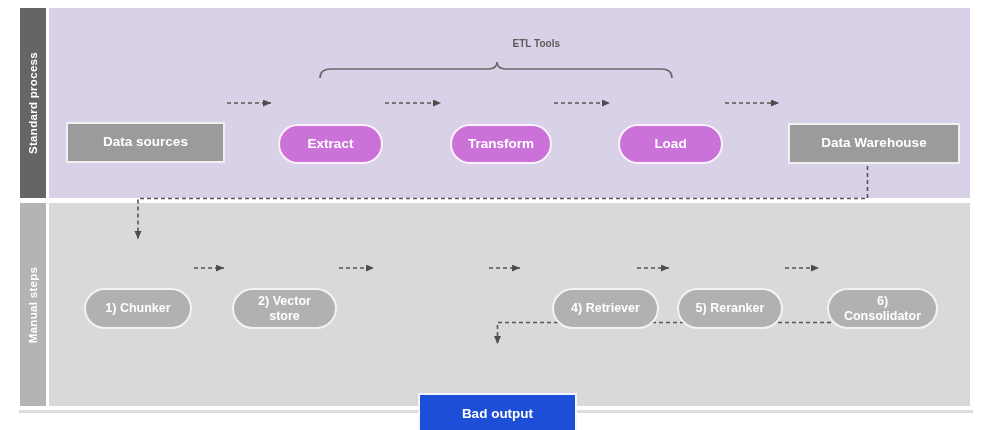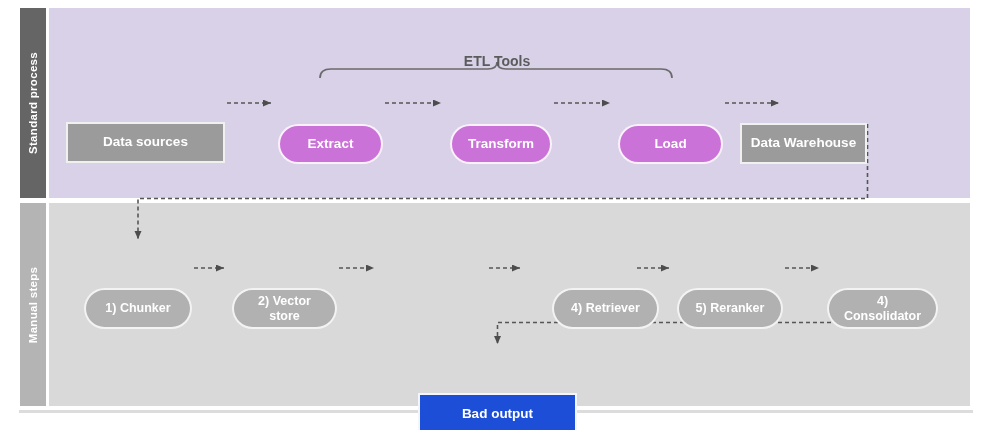--- a/index.html
+++ b/index.html
@@ -23,22 +23,22 @@
   .node {
     position:absolute; display:flex; align-items:center; justify-content:center;
     text-align:center; color:#ffffff; font-weight:bold; box-sizing:border-box; line-height:1.2;margin-top:41px;
   }
   .box  { background:#9b9b9b; border:2px solid rgba(255,255,255,0.85); font-size:13.5px; }
   .pill { background:#ca72d8; border:2px solid rgba(255,255,255,0.9); border-radius:22px; font-size:13.5px; }
   .gpill{ background:#b1b1b1; border:2px solid rgba(255,255,255,0.85); border-radius:22px; font-size:12.5px; padding:0 8px; }
   .bad  { background:#1d4ed8; border:2px solid rgba(255,255,255,0.95); font-size:13.5px; }
 
   .etl-label {
-    position:absolute; left:434px; top:53px; width:126px; text-align:center;
-    color:#5b5b5b; font-weight:bold; font-size:14px;
+    position:absolute; left:434px; top:38px; width:126px; text-align:right;
+    color:#5b5b5b; font-weight:bold; font-size:10px;
   }
 
   svg.connectors { position:absolute; left:0; top:0; pointer-events:none; }
   .dash { stroke:#565656; stroke-width:1.6; fill:none; stroke-dasharray:4 3; }
   .brace { stroke:#6a6a6a; stroke-width:1.7; fill:none; }
 </style>
 </head>
 <body>
 
 <div class="canvas">
@@ -74,23 +74,23 @@
     <path class="dash" d="M882.5,290 L882.5,322.5 L497.5,322.5 L497.5,344" marker-end="url(#arr)"></path>
     <path class="brace" d="M320,78 Q320,69 331,69 L488,69 Q497,69 497,62 Q497,69 506,69 L661,69 Q672,69 672,78"></path>
   </svg>
 
   <div class="etl-label">ETL Tools</div>
 
   <div class="node box" style="left:66px;  top:81px;  width:159px; height:41px;">Data sources</div>
   <div class="node pill" style="left:278px; top:83px;  width:105px; height:40px;">Extract</div>
   <div class="node pill" style="left:618px; top:83px;  width:105px; height:40px;">Load</div>
   <div class="node pill" style="left:450px; top:83px;  width:102px; height:40px;">Transform</div>
-  <div class="node box" style="left:740px; top:82px;  width:127px; height:41px;">Data Warehouse</div>
+  <div class="node box" style="left:788px; top:82px;  width:172px; height:41px;">Data Warehouse</div>
 
   <div class="node gpill" style="left:84px;  top:247px; width:108px; height:41px;">1) Chunker</div>
   <div class="node gpill" style="left:232px; top:247px; width:105px; height:41px;">2) Vector store</div>
   <div class="node gpill" style="left:552px; top:247px; width:107px; height:41px;">4) Retriever</div>
   <div class="node gpill" style="left:677px; top:247px; width:106px; height:41px;">5) Reranker</div>
-  <div class="node gpill" style="left:827px; top:247px; width:111px; height:41px;">4) Consolidator</div>
+  <div class="node gpill" style="left:827px; top:247px; width:111px; height:41px;">6) Consolidator</div>
 
   <div class="node bad" style="left:418px; top:352px; width:159px; height:43px;">Bad output</div>
 
 </div>
 
 </body></html>

